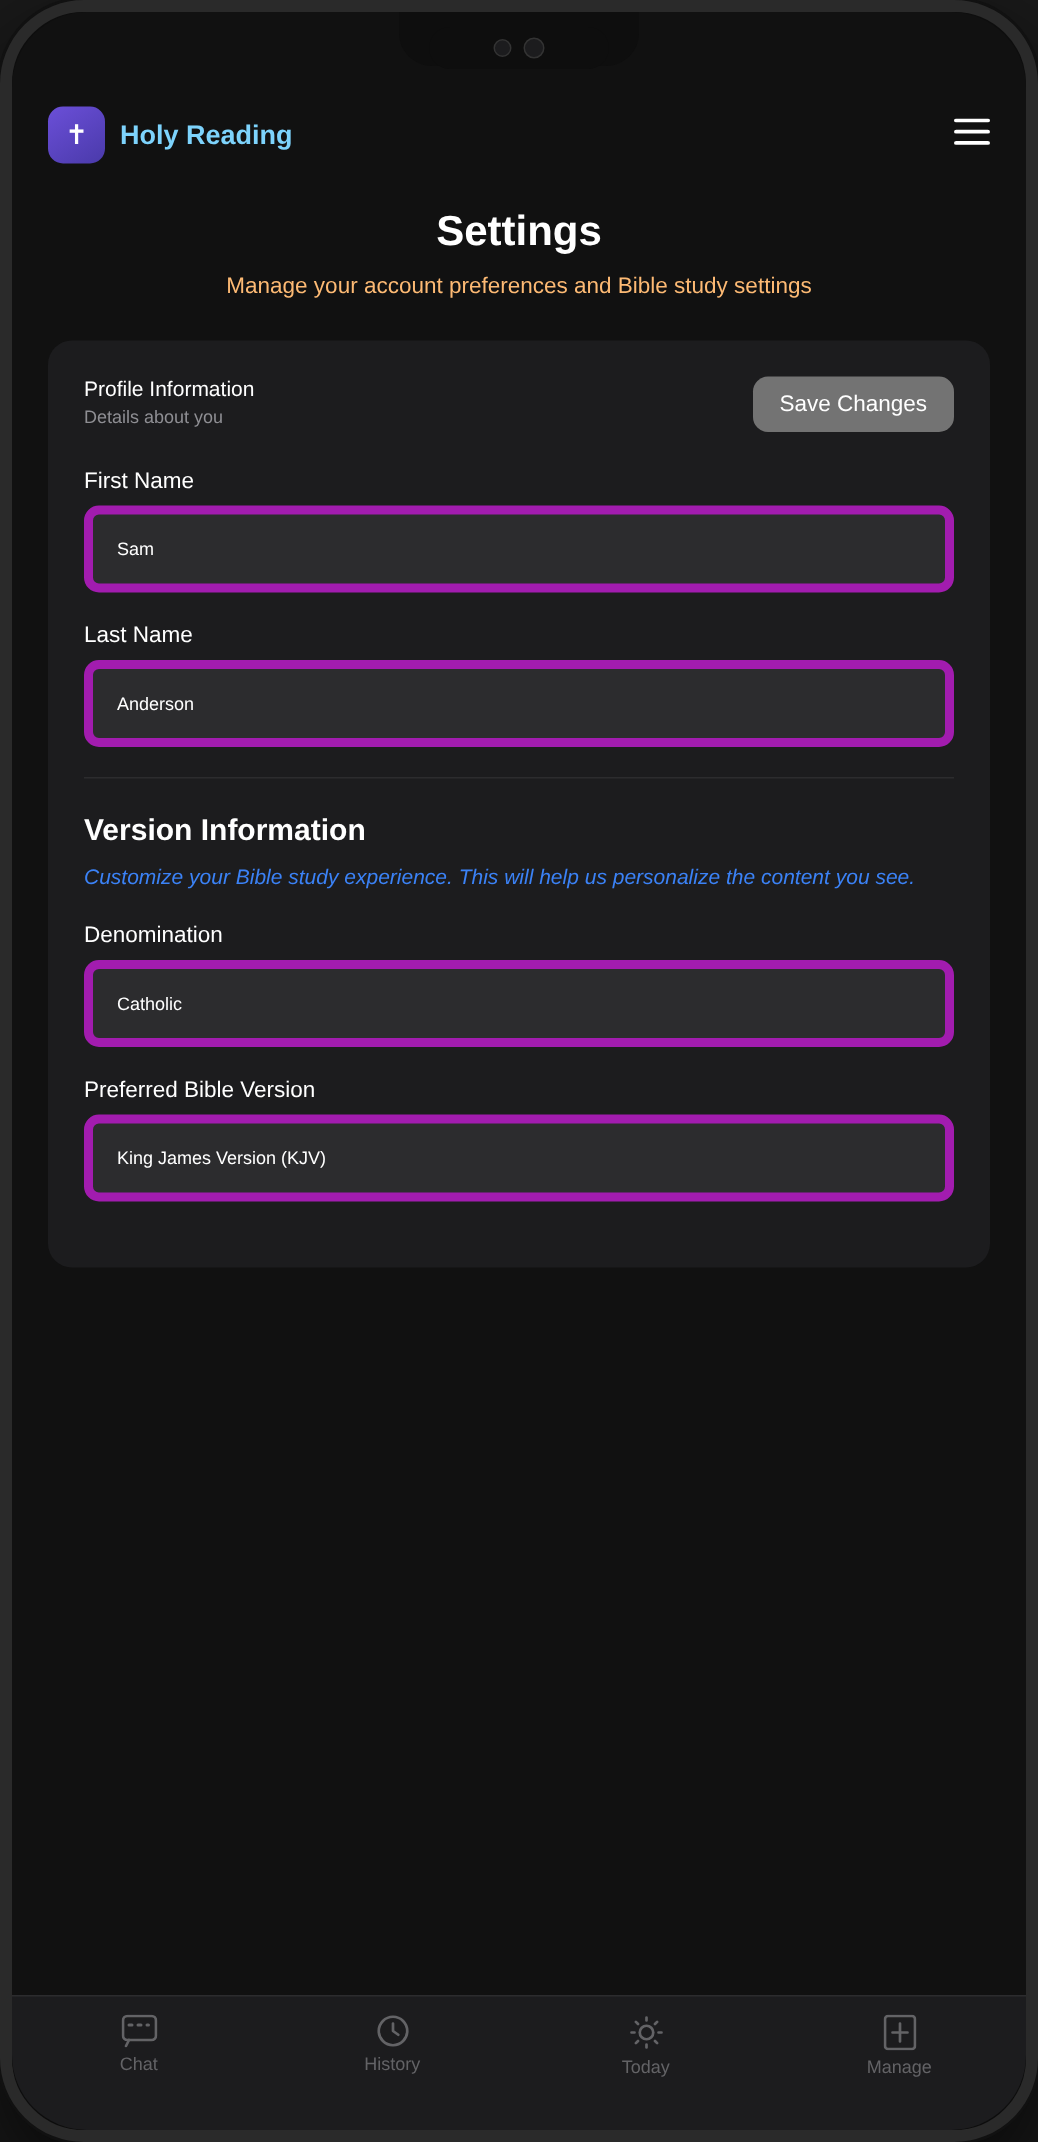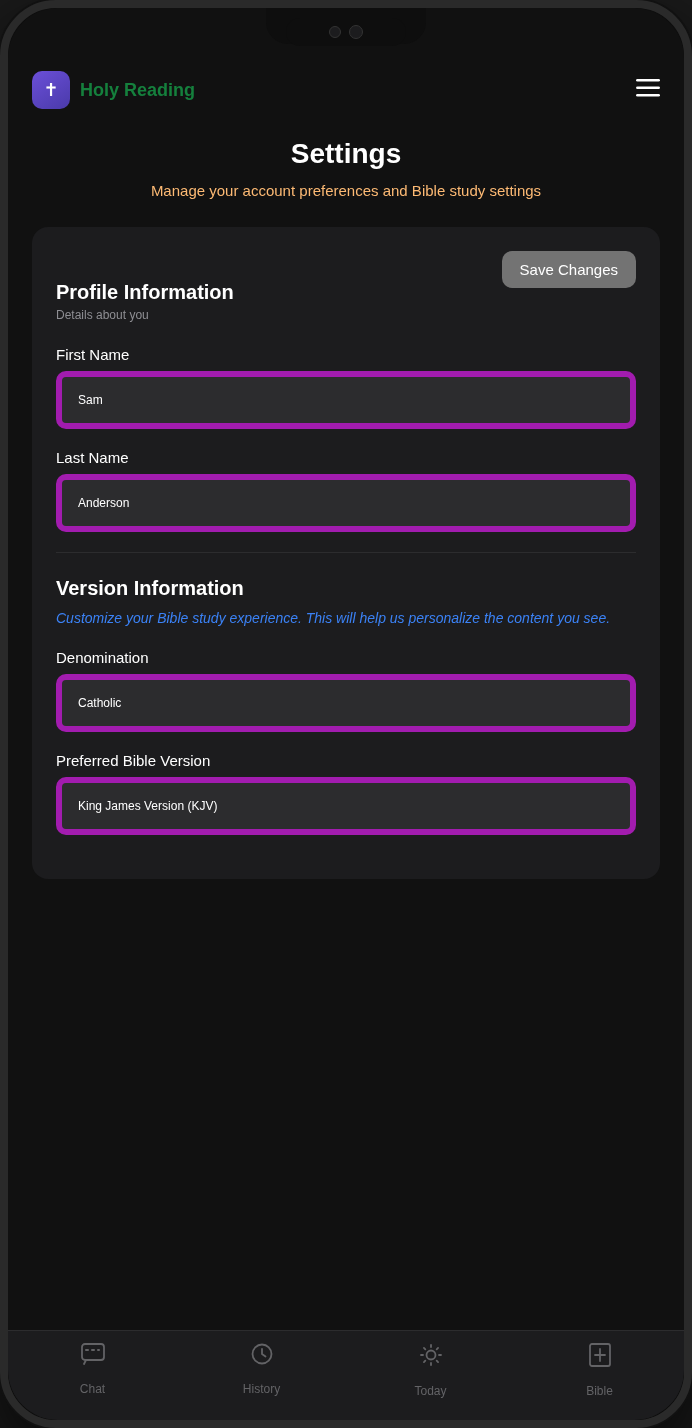--- a/index.html
+++ b/index.html
@@ -102,21 +102,21 @@
       background: linear-gradient(145deg, #6b4fd8, #4a3aaa);
       border-radius: 10px;
       display: flex;
       align-items: center;
       justify-content: center;
       color: white;
       font-size: 18px;
     }
 
     .app-name {
-      color: #15803d;
+      color: #7dd3fc;
       font-size: 18px;
       font-weight: 600;
     }
 
     .hamburger-icon {
       color: #ffffff;
       font-size: 22px;
       cursor: pointer;
       line-height: 1;
     }
@@ -159,24 +159,23 @@
 
     .card-header {
       display: flex;
       align-items: flex-start;
       justify-content: space-between;
       margin-bottom: 24px;
     }
 
     .card-header-left h2 {
       color: #ffffff;
-      font-size: 20px;
-      font-weight: 700;
+      font-size: 14px;
+      font-weight: 400;
       margin-bottom: 4px;
-      margin-top: 30px;
     }
 
     .card-header-left p {
       color: #8e8e93;
       font-size: 12px;
     }
 
     .save-btn {
       background: #737373;
       color: #ffffff;
@@ -247,21 +246,21 @@
       align-items: flex-start;
       justify-content: space-around;
       padding-top: 12px;
       flex-shrink: 0;
     }
 
     .nav-item {
       display: flex;
       flex-direction: column;
       align-items: center;
-      gap: 13px;
+      gap: 0;
       cursor: pointer;
       flex: 1;
     }
 
     .nav-icon {
       color: #636366;
       font-size: 22px;
       line-height: 1;
     }
 
@@ -397,18 +396,18 @@
         <span class="nav-label">Today</span>
       </div>
 
       <div class="nav-item">
         <span class="nav-icon">
           <svg width="22" height="24" viewBox="0 0 22 24" fill="none">
             <rect x="1" y="1" width="20" height="22" rx="2" stroke="#636366" stroke-width="1.8"></rect>
             <path d="M11 6V18M6 12H16" stroke="#636366" stroke-width="1.8" stroke-linecap="round"></path>
           </svg>
         </span>
-        <span class="nav-label">Bible</span>
+        <span class="nav-label">Manage</span>
       </div>
 
     </div>
   </div>
 </div>
 
 </body></html>

